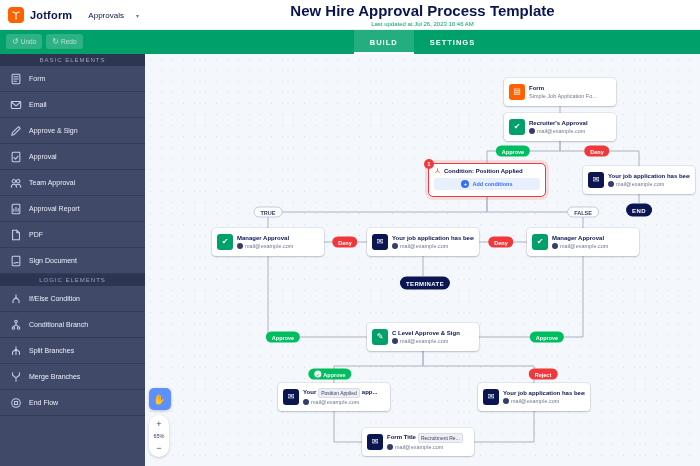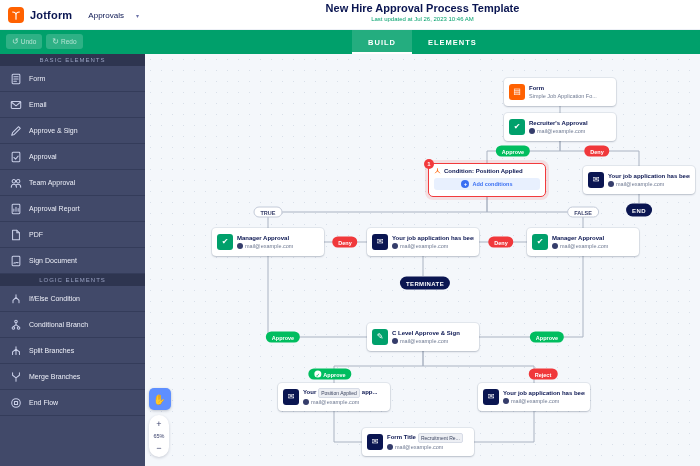--- a/index.html
+++ b/index.html
@@ -11,21 +11,21 @@
             border-bottom:1px solid #EDF0F6; z-index:10; }
   .brand { position:absolute; left:8px; top:0; height:30px; display:flex; align-items:center; gap:6px; }
   .logo { width:16px; height:16px; background:#FF6100; border-radius:4px; display:flex;
           align-items:center; justify-content:center; }
   .logo svg { width:10px; height:10px; }
   .wordmark { font-size:11px; font-weight:bold; color:#0A1551; letter-spacing:.2px; }
   .workspace { display:flex; align-items:center; gap:12px; margin-left:10px; font-size:8px;
                color:#0A1551; cursor:pointer; }
   .chev { font-size:6px; color:#6C73A8; }
   .titlewrap { position:absolute; left:145px; right:0; top:2px; text-align:center; }
-  .title { font-size:11px; font-weight:bold; color:#0A1551; }
+  .title { font-size:15px; font-weight:bold; color:#0A1551; }
   .subtitle { font-size:6px; color:#00A06B; margin-top:2px; }
 
   
   .toolbar { position:absolute; left:0; top:30px; width:700px; height:24px; background:#00A06B; z-index:9; }
   .history { position:absolute; left:6px; top:4px; display:flex; gap:4px; }
   .hbtn { display:flex; align-items:center; gap:2px; height:15px; padding:0 6px; border:none;
           border-radius:3px; background:rgba(255,255,255,.18); color:rgba(255,255,255,.65);
           font-size:6.5px; font-family:inherit; cursor:default; }
   .hic { font-size:8px; line-height:8px; }
   .tabs { position:absolute; left:145px; right:0; top:0; height:24px; display:flex;
@@ -135,21 +135,21 @@
         <span class="hic">↺</span>
         <span>Undo</span>
       </button>
       <button class="hbtn">
         <span class="hic">↻</span>
         <span>Redo</span>
       </button>
     </div>
     <nav class="tabs">
       <div class="tab active">BUILD</div>
-      <div class="tab">ELEMENTS</div>
+      <div class="tab">SETTINGS</div>
     </nav>
   </div>
 
   <aside class="sidebar">
 
     <div class="sb-sec">BASIC ELEMENTS</div>
 
     <div class="sb-item">
       <span class="sb-ic">
           <svg viewBox="0 0 14 14">

